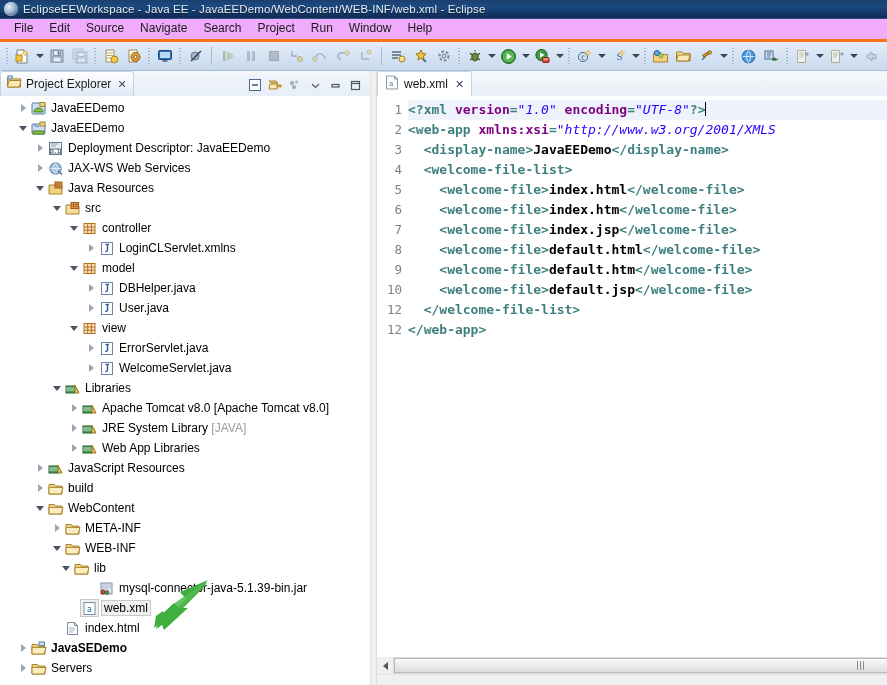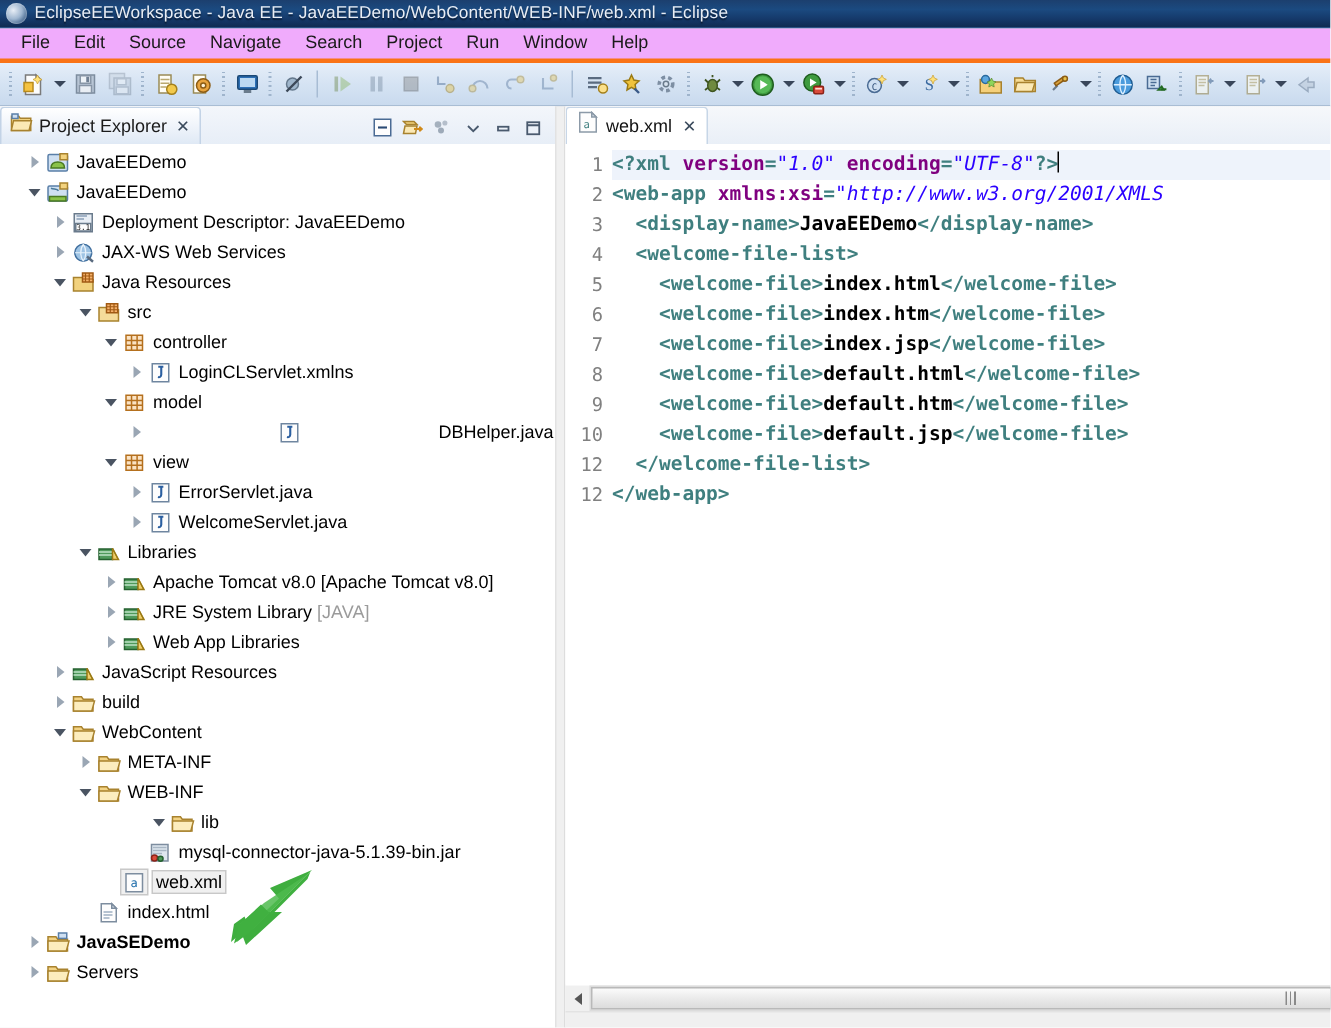--- a/index.html
+++ b/index.html
@@ -747,30 +747,41 @@
           <div class="row" style="padding-left: 67px;">
             <span class="twisty tw-expanded"></span>
             <span class="ricon">
               <svg width="16" height="15" viewBox="0 0 16 15">
                 <rect x="2" y="2.5" width="11" height="10" fill="#fbe3c4" stroke="#b5701e"></rect>
                 <path d="M2 6h11M2 9.2h11M5.7 2.5v10M9.4 2.5v10" stroke="#b5701e" stroke-width="1"></path>
               </svg>
             </span>
             <span class="rlabel">model</span>
           </div>
-          <div class="row" style="padding-left: 84px; justify-content: space-between;">
+          <div class="row" style="padding-left: 84px;">
             <span class="twisty tw-collapsed"></span>
             <span class="ricon">
               <svg width="16" height="15" viewBox="0 0 16 15">
                 <rect x="2.5" y="1.5" width="11" height="12" fill="#fdfdfd" stroke="#6f86a0"></rect>
                 <path d="M8.5 3.5v5.2c0 1.3-1 2-2.2 1.7" fill="none" stroke="#2b5fa0" stroke-width="1.4"></path>
                 <path d="M6.5 3.5h3.4" stroke="#2b5fa0" stroke-width="1.4"></path>
               </svg>
             </span>
             <span class="rlabel">DBHelper.java</span>
+          </div>
+          <div class="row" style="padding-left: 84px;">
+            <span class="twisty tw-collapsed"></span>
+            <span class="ricon">
+              <svg width="16" height="15" viewBox="0 0 16 15">
+                <rect x="2.5" y="1.5" width="11" height="12" fill="#fdfdfd" stroke="#6f86a0"></rect>
+                <path d="M8.5 3.5v5.2c0 1.3-1 2-2.2 1.7" fill="none" stroke="#2b5fa0" stroke-width="1.4"></path>
+                <path d="M6.5 3.5h3.4" stroke="#2b5fa0" stroke-width="1.4"></path>
+              </svg>
+            </span>
+            <span class="rlabel">User.java</span>
           </div>
           <div class="row" style="padding-left: 67px;">
             <span class="twisty tw-expanded"></span>
             <span class="ricon">
               <svg width="16" height="15" viewBox="0 0 16 15">
                 <rect x="2" y="2.5" width="11" height="10" fill="#fbe3c4" stroke="#b5701e"></rect>
                 <path d="M2 6h11M2 9.2h11M5.7 2.5v10M9.4 2.5v10" stroke="#b5701e" stroke-width="1"></path>
               </svg>
             </span>
             <span class="rlabel">view</span>
@@ -890,21 +901,21 @@
           <div class="row" style="padding-left: 50px;">
             <span class="twisty tw-expanded"></span>
             <span class="ricon">
               <svg width="16" height="15" viewBox="0 0 16 15">
                 <path d="M1 3.5h5.3l1.2 1.6H14V13H1z" fill="#f3d384" stroke="#a8822e"></path>
                 <path d="M2.6 6.4H15l-1.8 6.6H1V6.4z" fill="#fcedbe" stroke="#a8822e"></path>
               </svg>
             </span>
             <span class="rlabel">WEB-INF</span>
           </div>
-          <div class="row" style="padding-left: 99px;">
+          <div class="row" style="padding-left: 59px;">
             <span class="twisty tw-expanded"></span>
             <span class="ricon">
               <svg width="16" height="15" viewBox="0 0 16 15">
                 <path d="M1 3.5h5.3l1.2 1.6H14V13H1z" fill="#f3d384" stroke="#a8822e"></path>
                 <path d="M2.6 6.4H15l-1.8 6.6H1V6.4z" fill="#fcedbe" stroke="#a8822e"></path>
               </svg>
             </span>
             <span class="rlabel">lib</span>
           </div>
           <div class="row" style="padding-left: 84px;">

